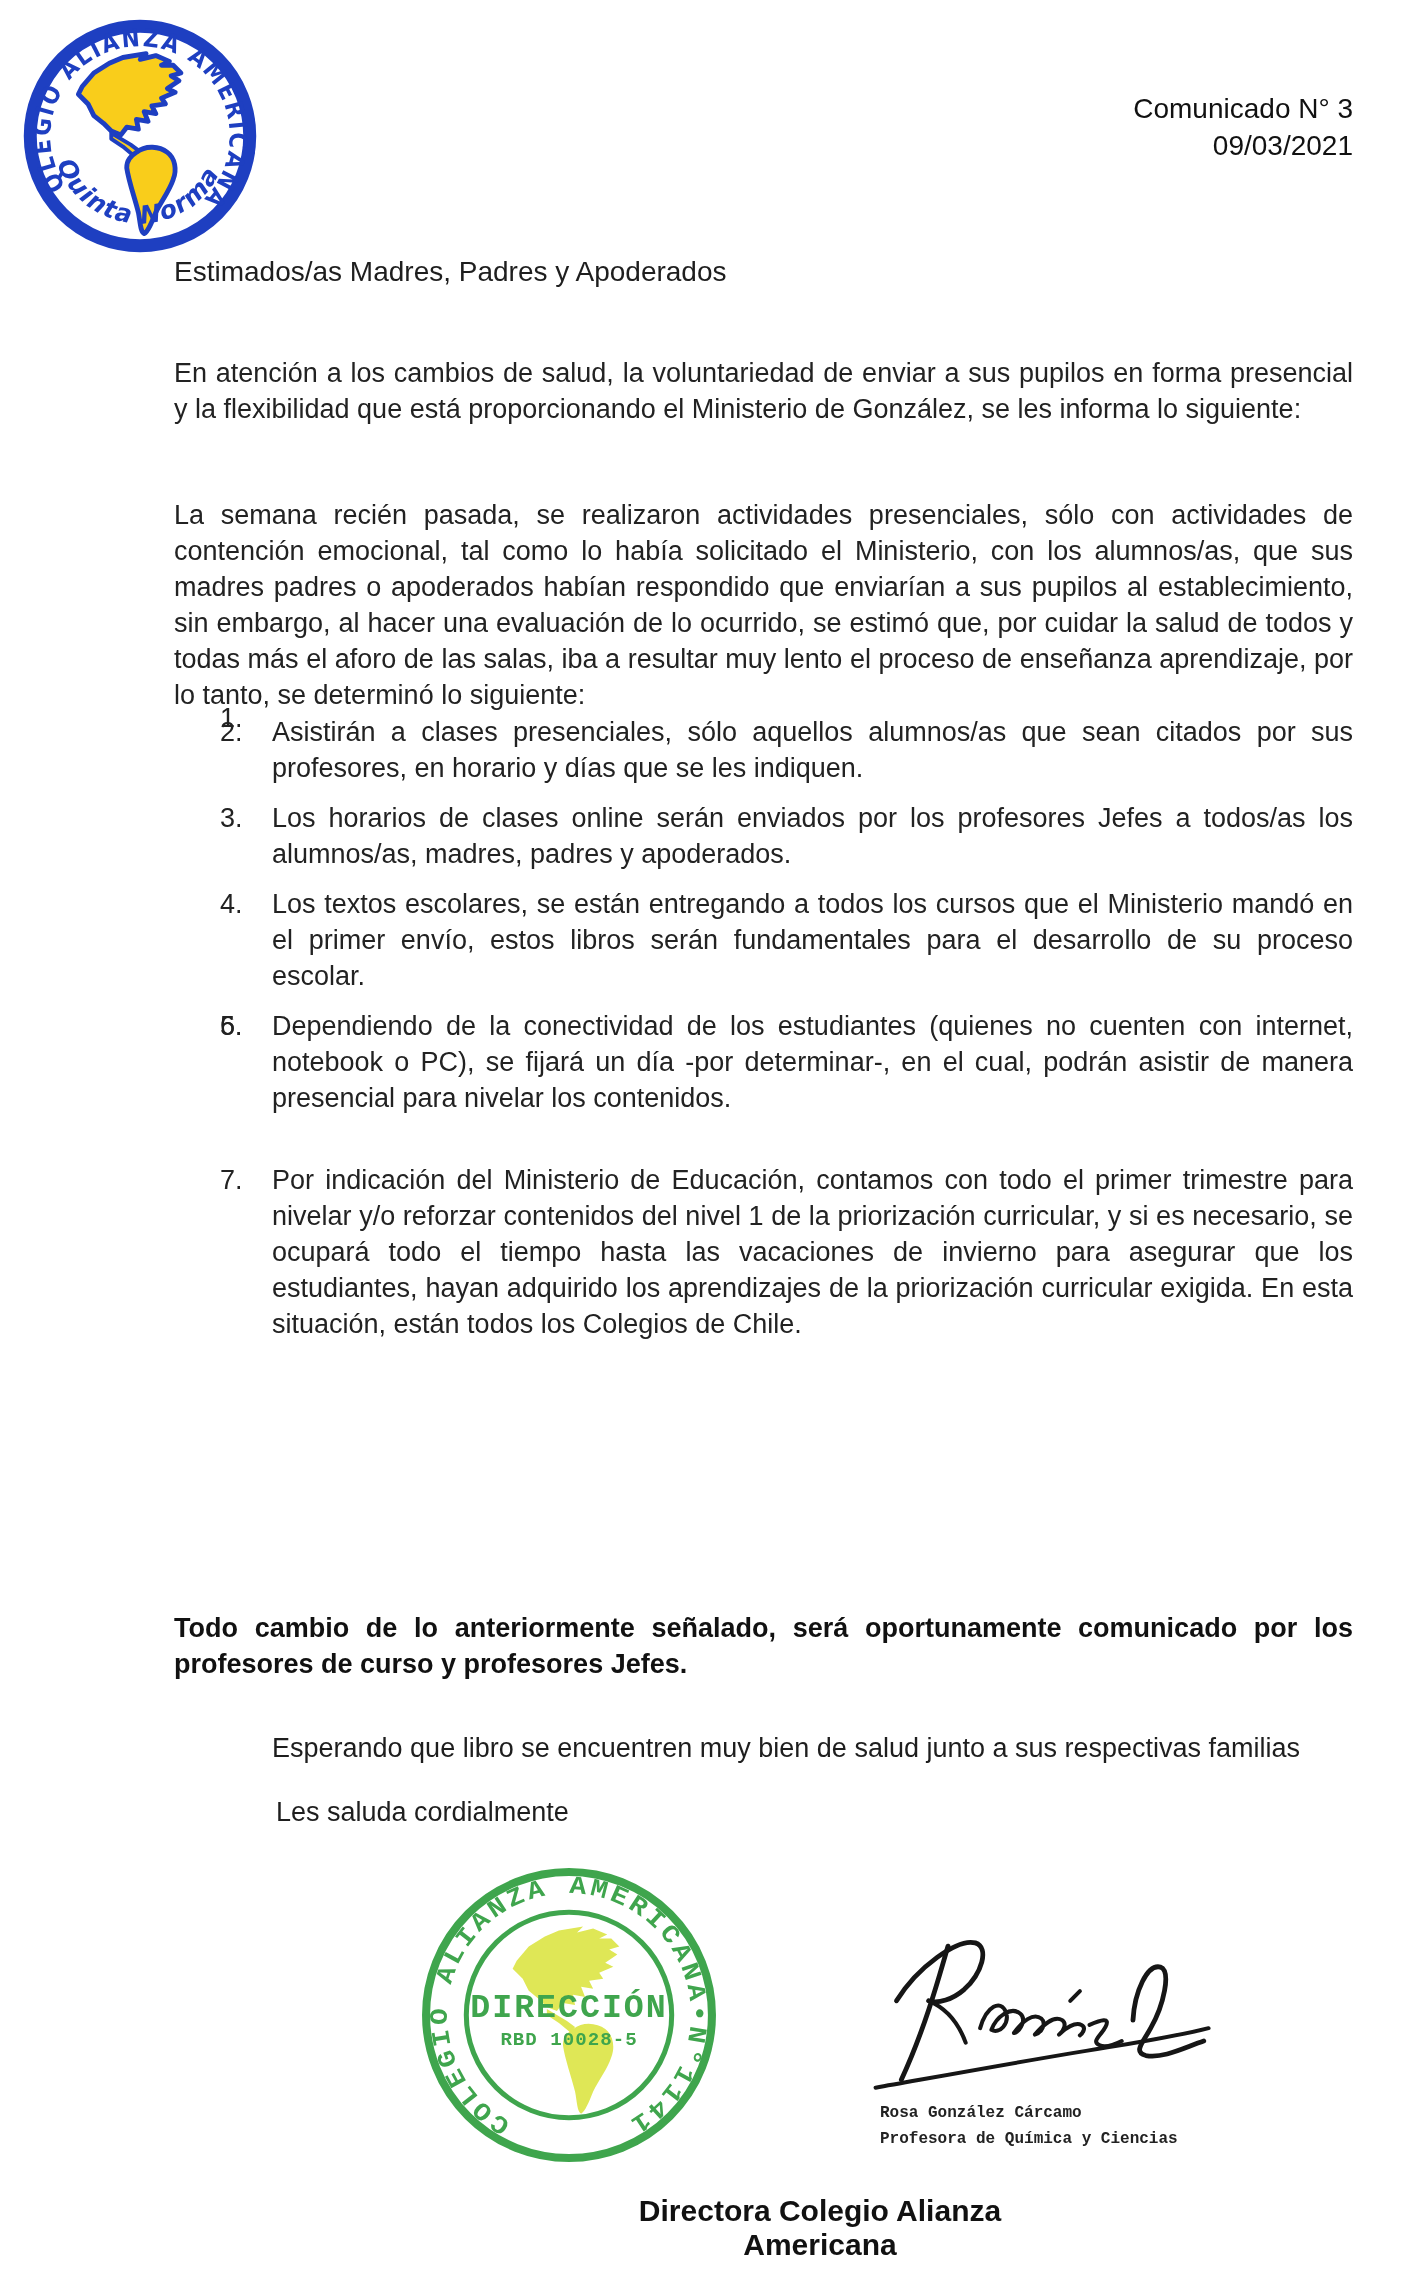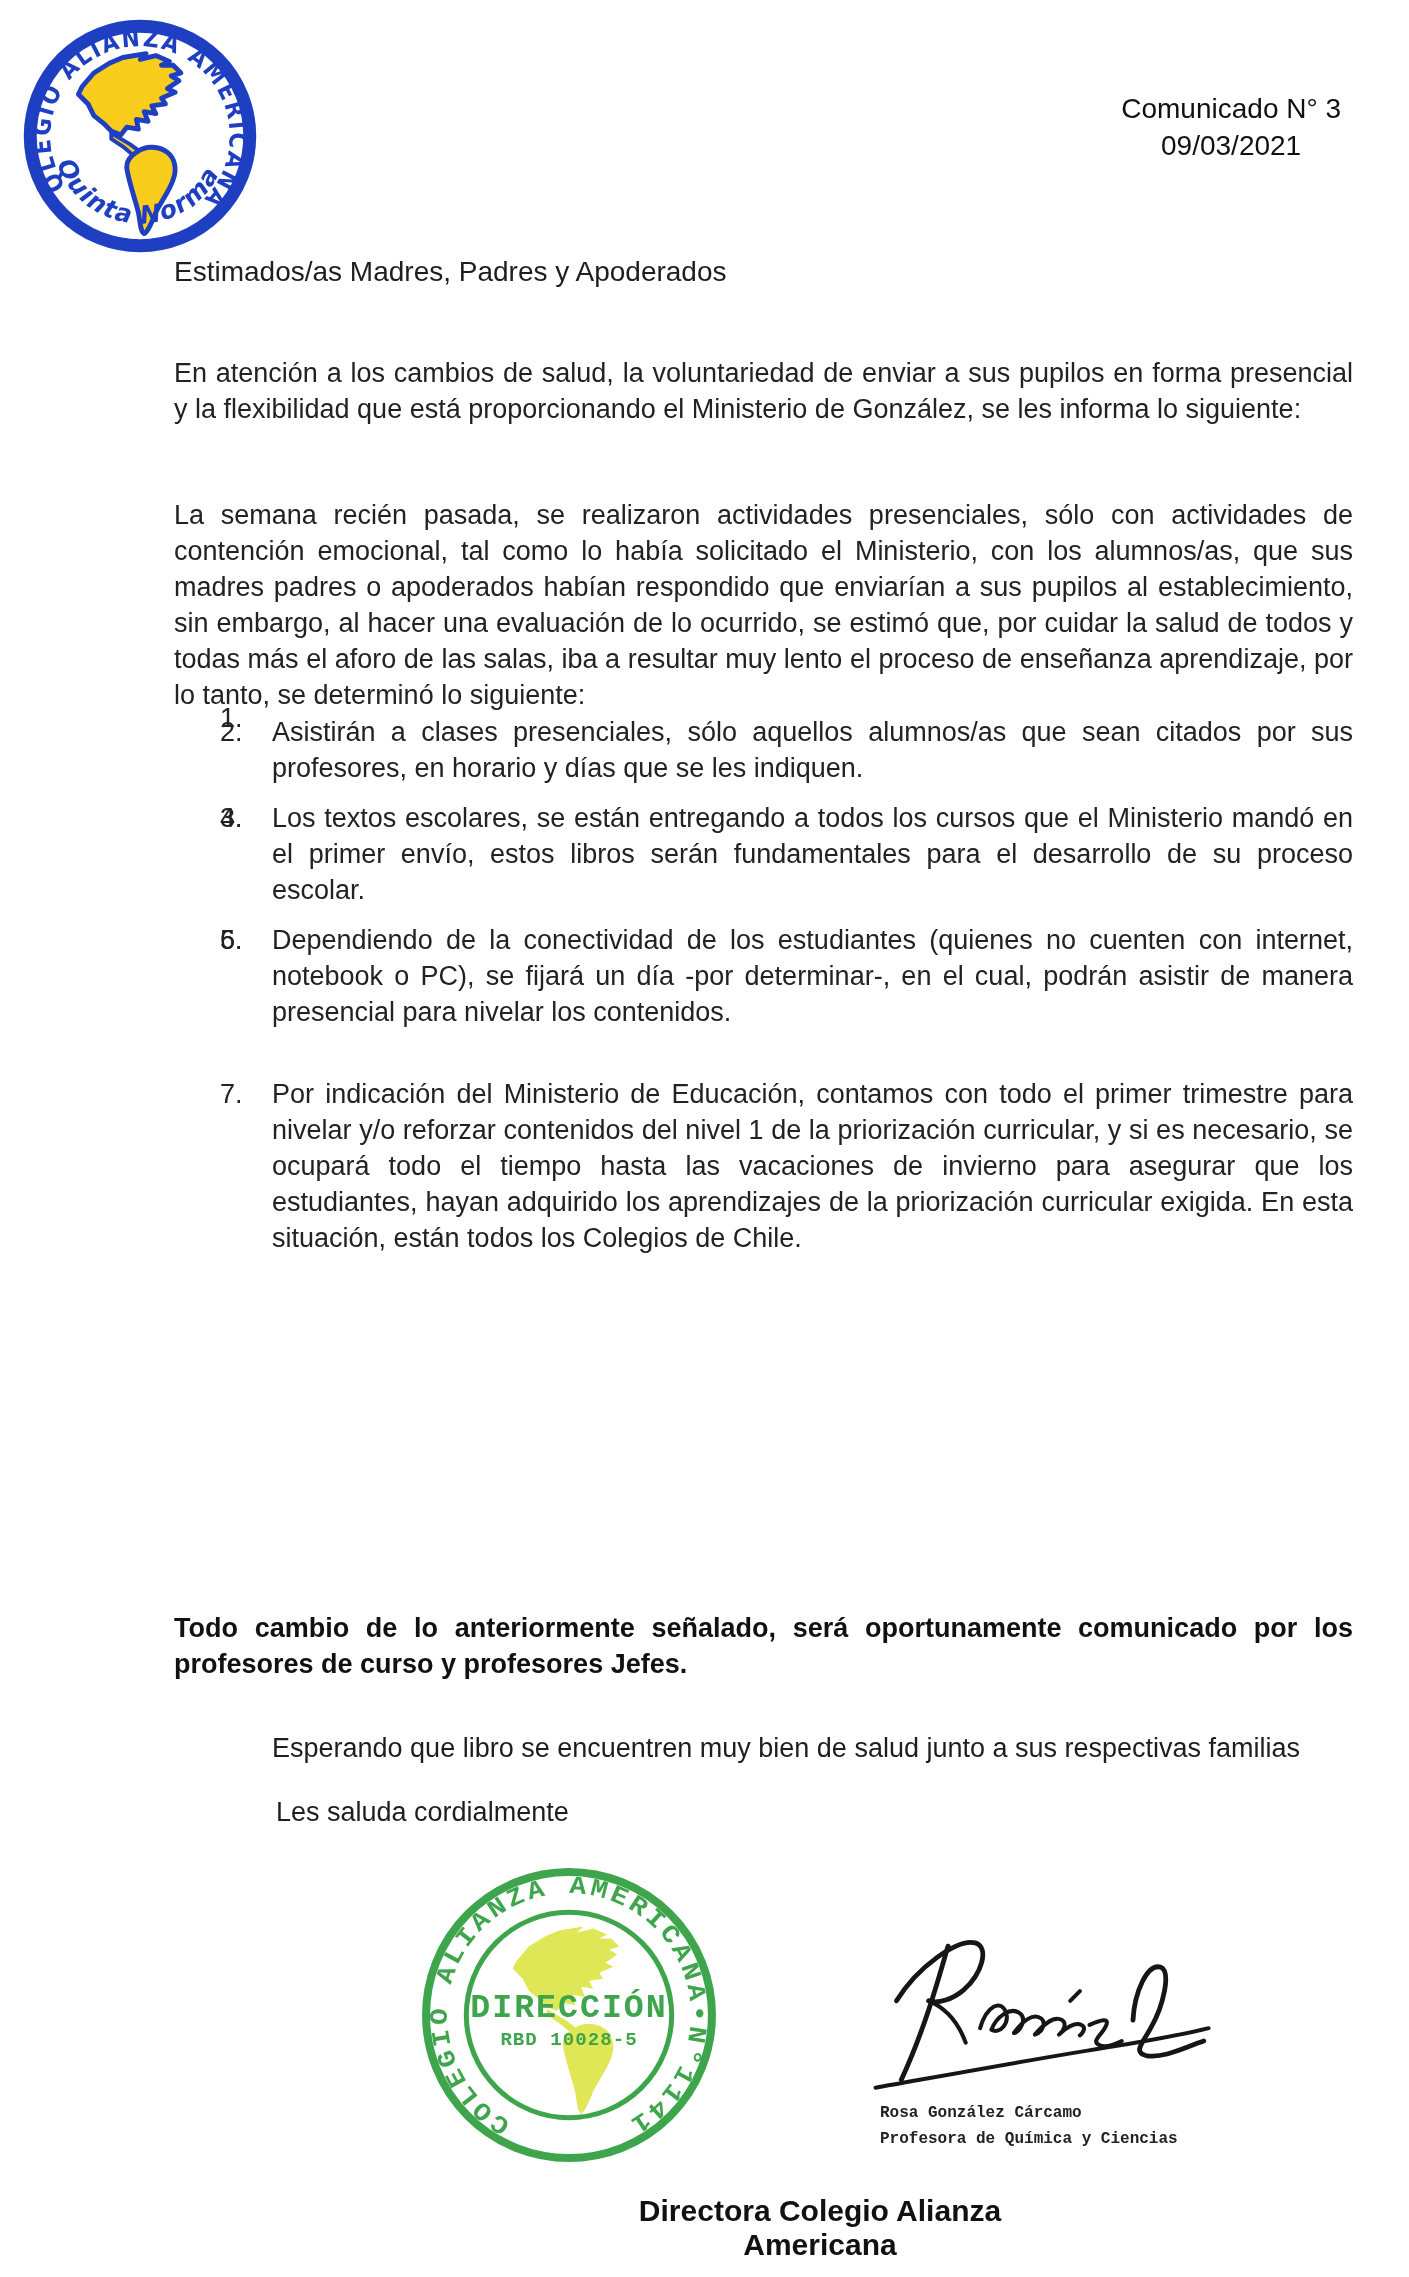--- a/index.html
+++ b/index.html
@@ -3,21 +3,21 @@
 <meta charset="utf-8">
 <style>
   html,body{margin:0;padding:0;}
   body{
     width:1409px;height:2277px;position:relative;background:#ffffff;
     font-family:"Liberation Sans", sans-serif;color:#1e1e1e;
     -webkit-font-smoothing:antialiased;overflow:hidden;
   }
   .abs{position:absolute;}
   
-  .header-block{right:68px;top:90px;text-align:center;font-size:28px;line-height:37px;color:#111;}
+  .header-block{right:56px;top:90px;text-align:right;font-size:28px;line-height:37px;color:#111;}
   
   .salutation{left:174px;top:256px;font-size:28px;}
   
   .bodytext{font-size:27px;line-height:36px;text-align:justify;color:#222;}
   .p1{left:174px;top:328px;width:1179px;}
   .p2{left:174px;top:470px;width:1179px;}
   
   .list{left:174px;top:700px;width:1179px;list-style:none;margin:0;padding:0;}
   .list li{position:relative;padding-left:98px;margin-bottom:14px;}
   .list li .num{position:absolute;left:46px;top:0;}
@@ -78,20 +78,21 @@
 <ol class="abs bodytext list">
   <li>
     <span class="num">1.</span>
   </li>
   <li>
     <span class="num">2.</span>
     <span>Asistirán a clases presenciales, sólo aquellos alumnos/as que sean citados por sus profesores, en horario y días que se les indiquen.</span>
   </li>
   <li>
     <span class="num">3.</span>
+    <span>Los horarios de clases online serán enviados por los profesores Jefes a todos/as los alumnos/as, madres, padres y apoderados.</span>
   </li>
   <li>
     <span class="num">4.</span>
     <span>Los textos escolares, se están entregando a todos los cursos que el Ministerio mandó en el primer envío, estos libros serán fundamentales para el desarrollo de su proceso escolar.</span>
   </li>
   <li>
     <span class="num">5.</span>
   </li>
   <li>
     <span class="num">6.</span>

